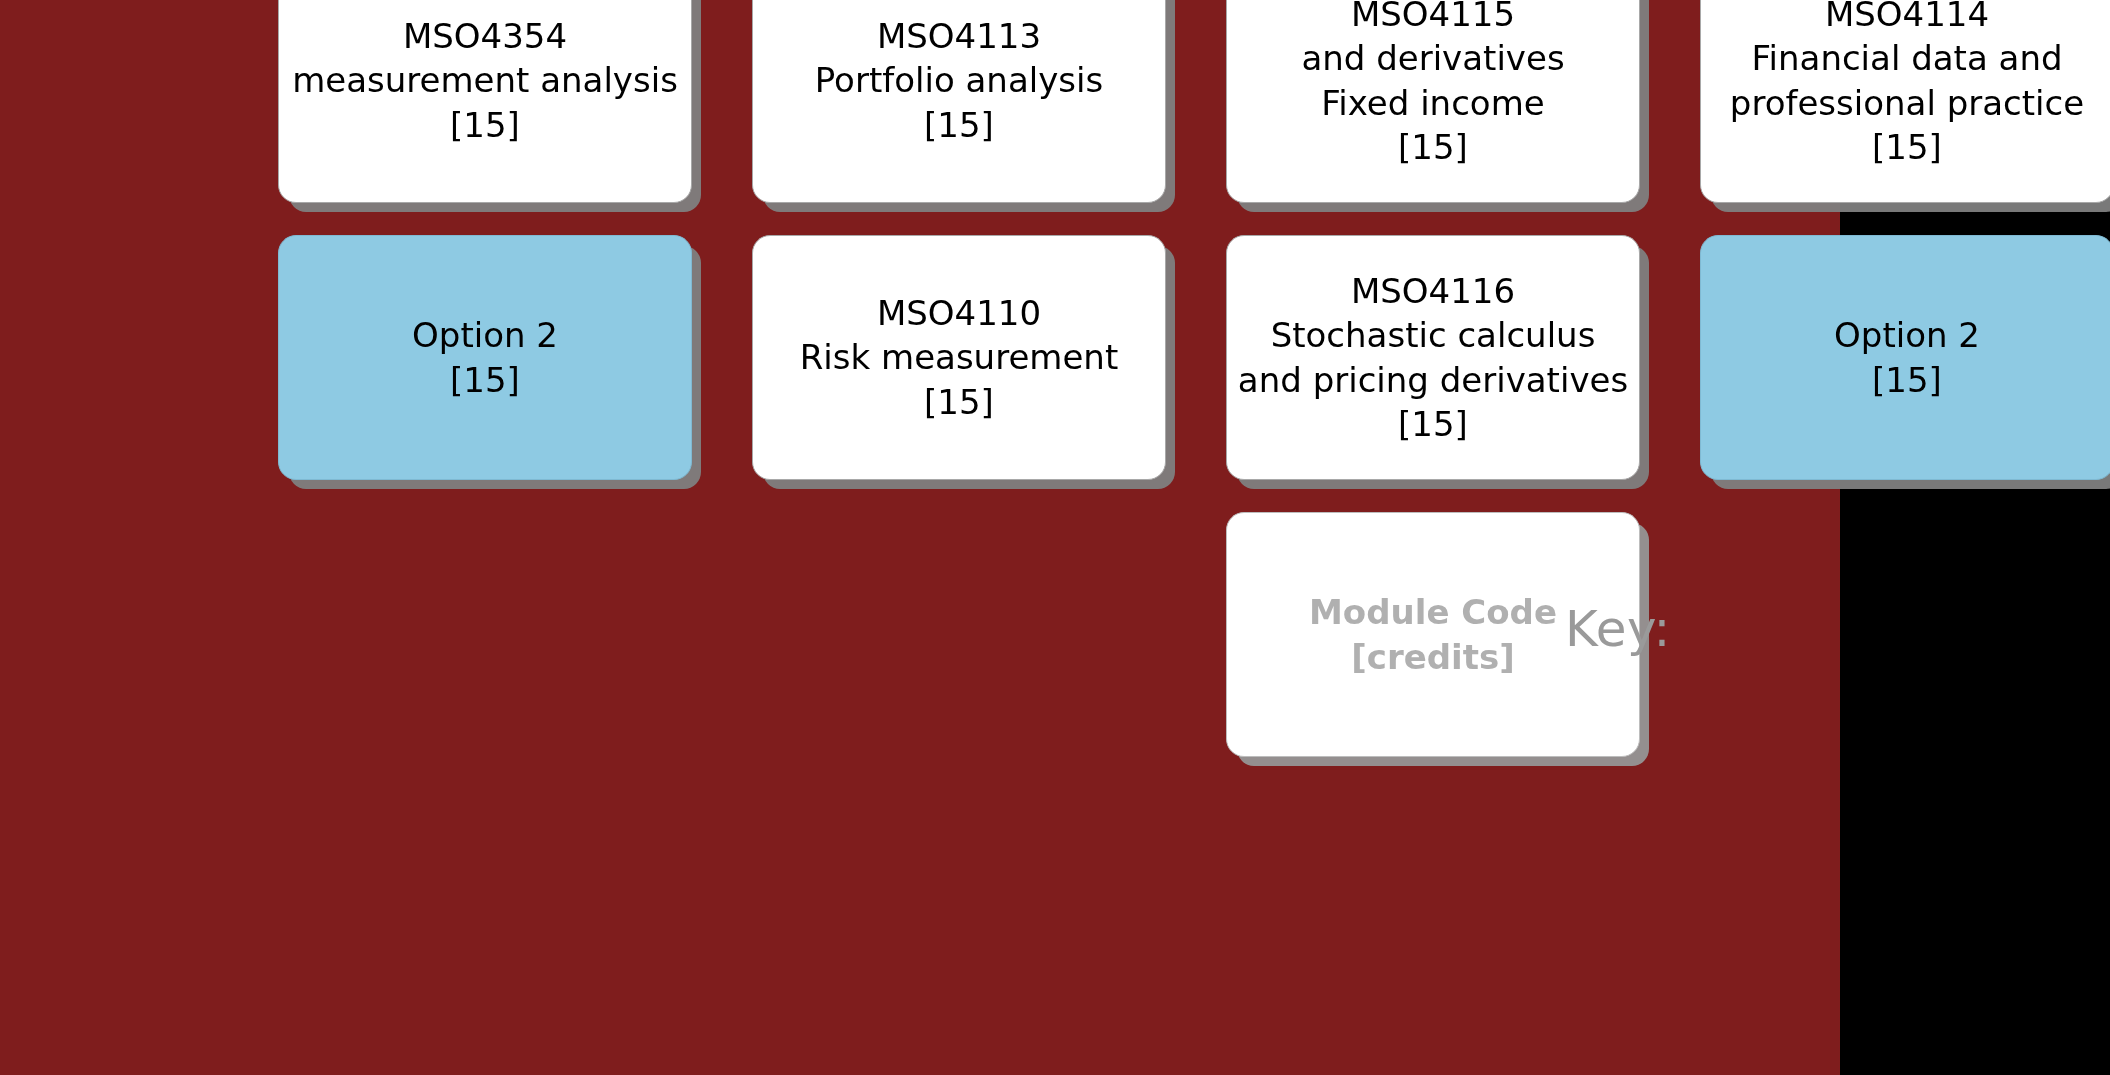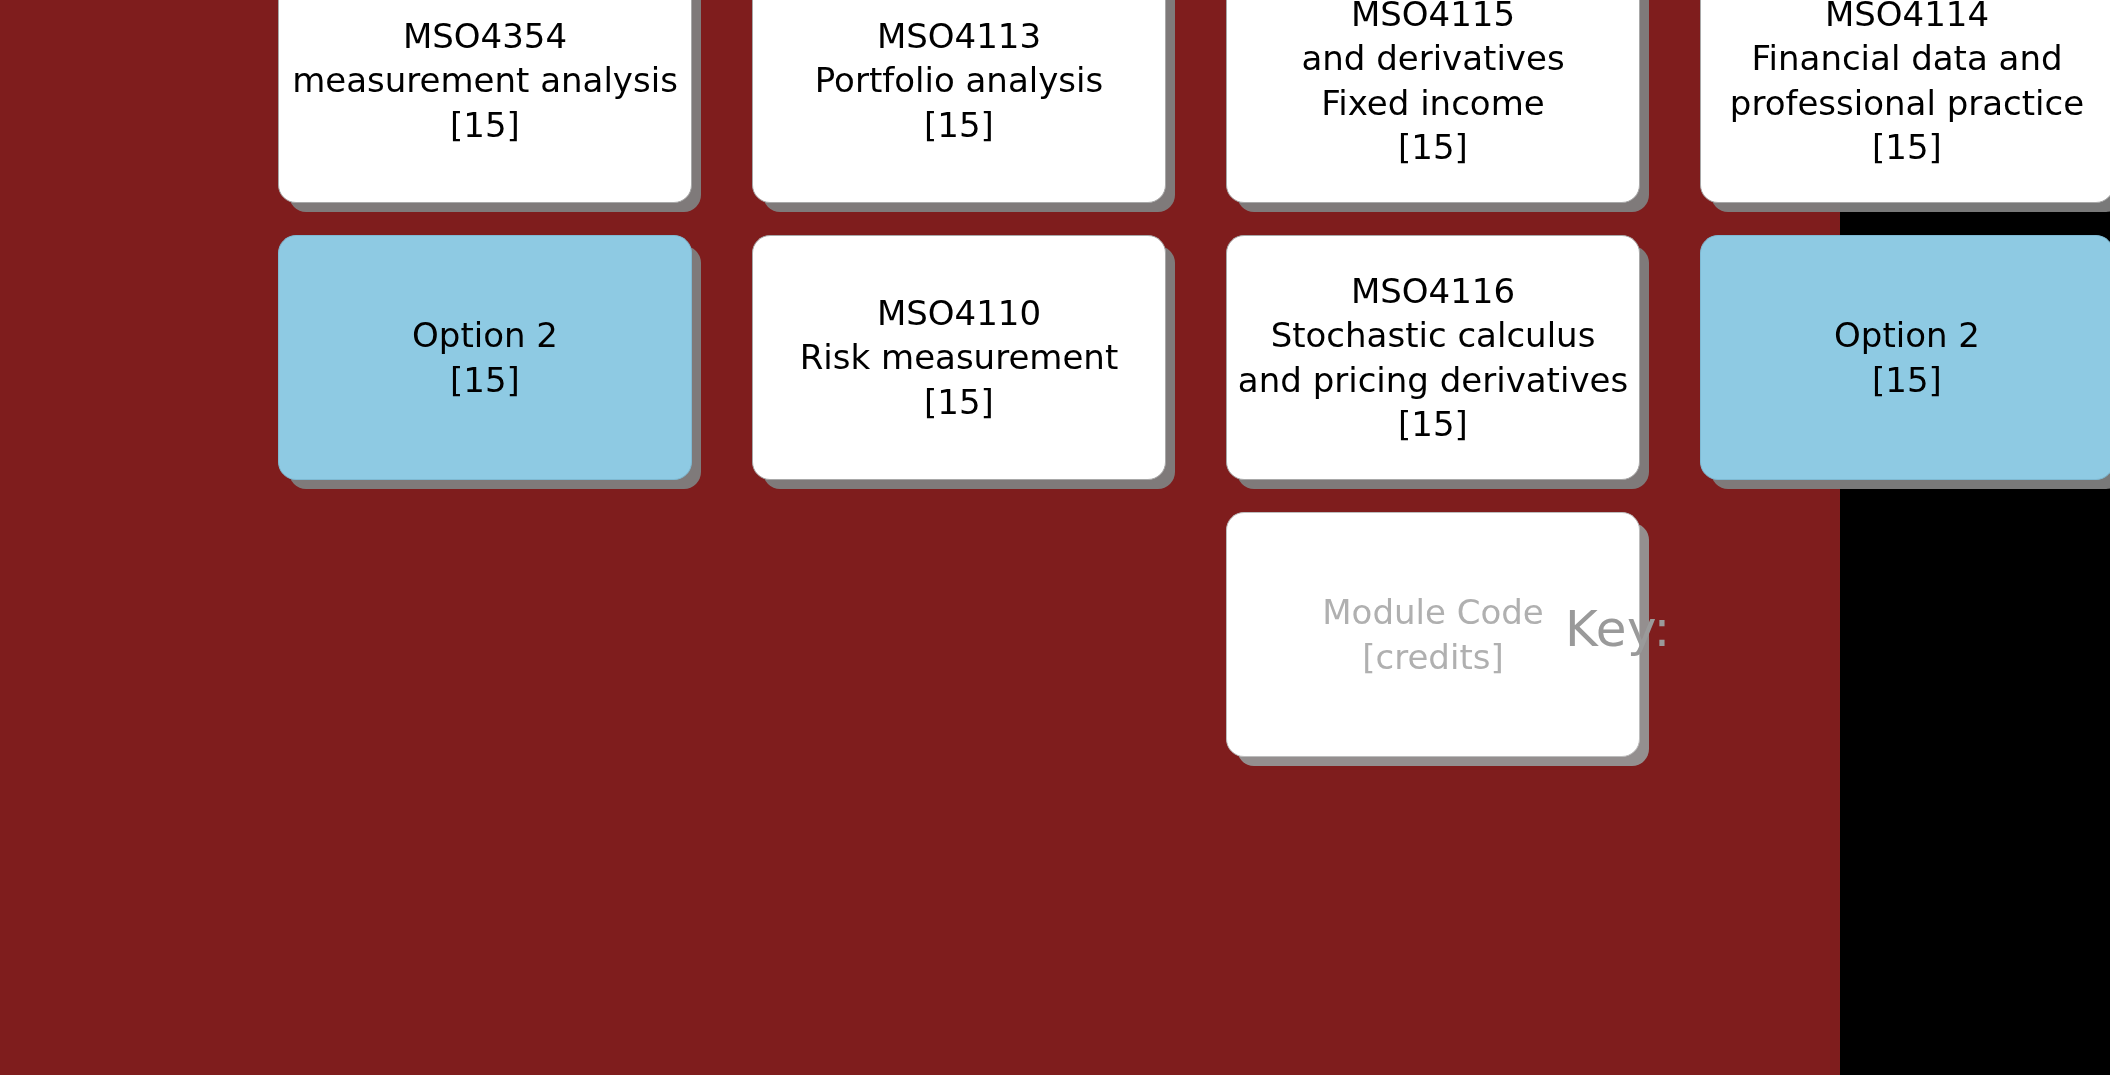--- a/index.html
+++ b/index.html
@@ -69,21 +69,21 @@
 
   .card .line {
     display: block;
     font-size: 34px;
     color: #000000;
     white-space: nowrap;
   }
 
   .card.key-card .line {
     color: #b0b0b0;
-    font-weight: 400;
+    font-weight: 700;
   }
 
   
   .key-label {
     position: absolute;
     left: 1565px;
     top: 600px;
     font-size: 50px;
     color: #9a9a9a;
     font-weight: 400;

